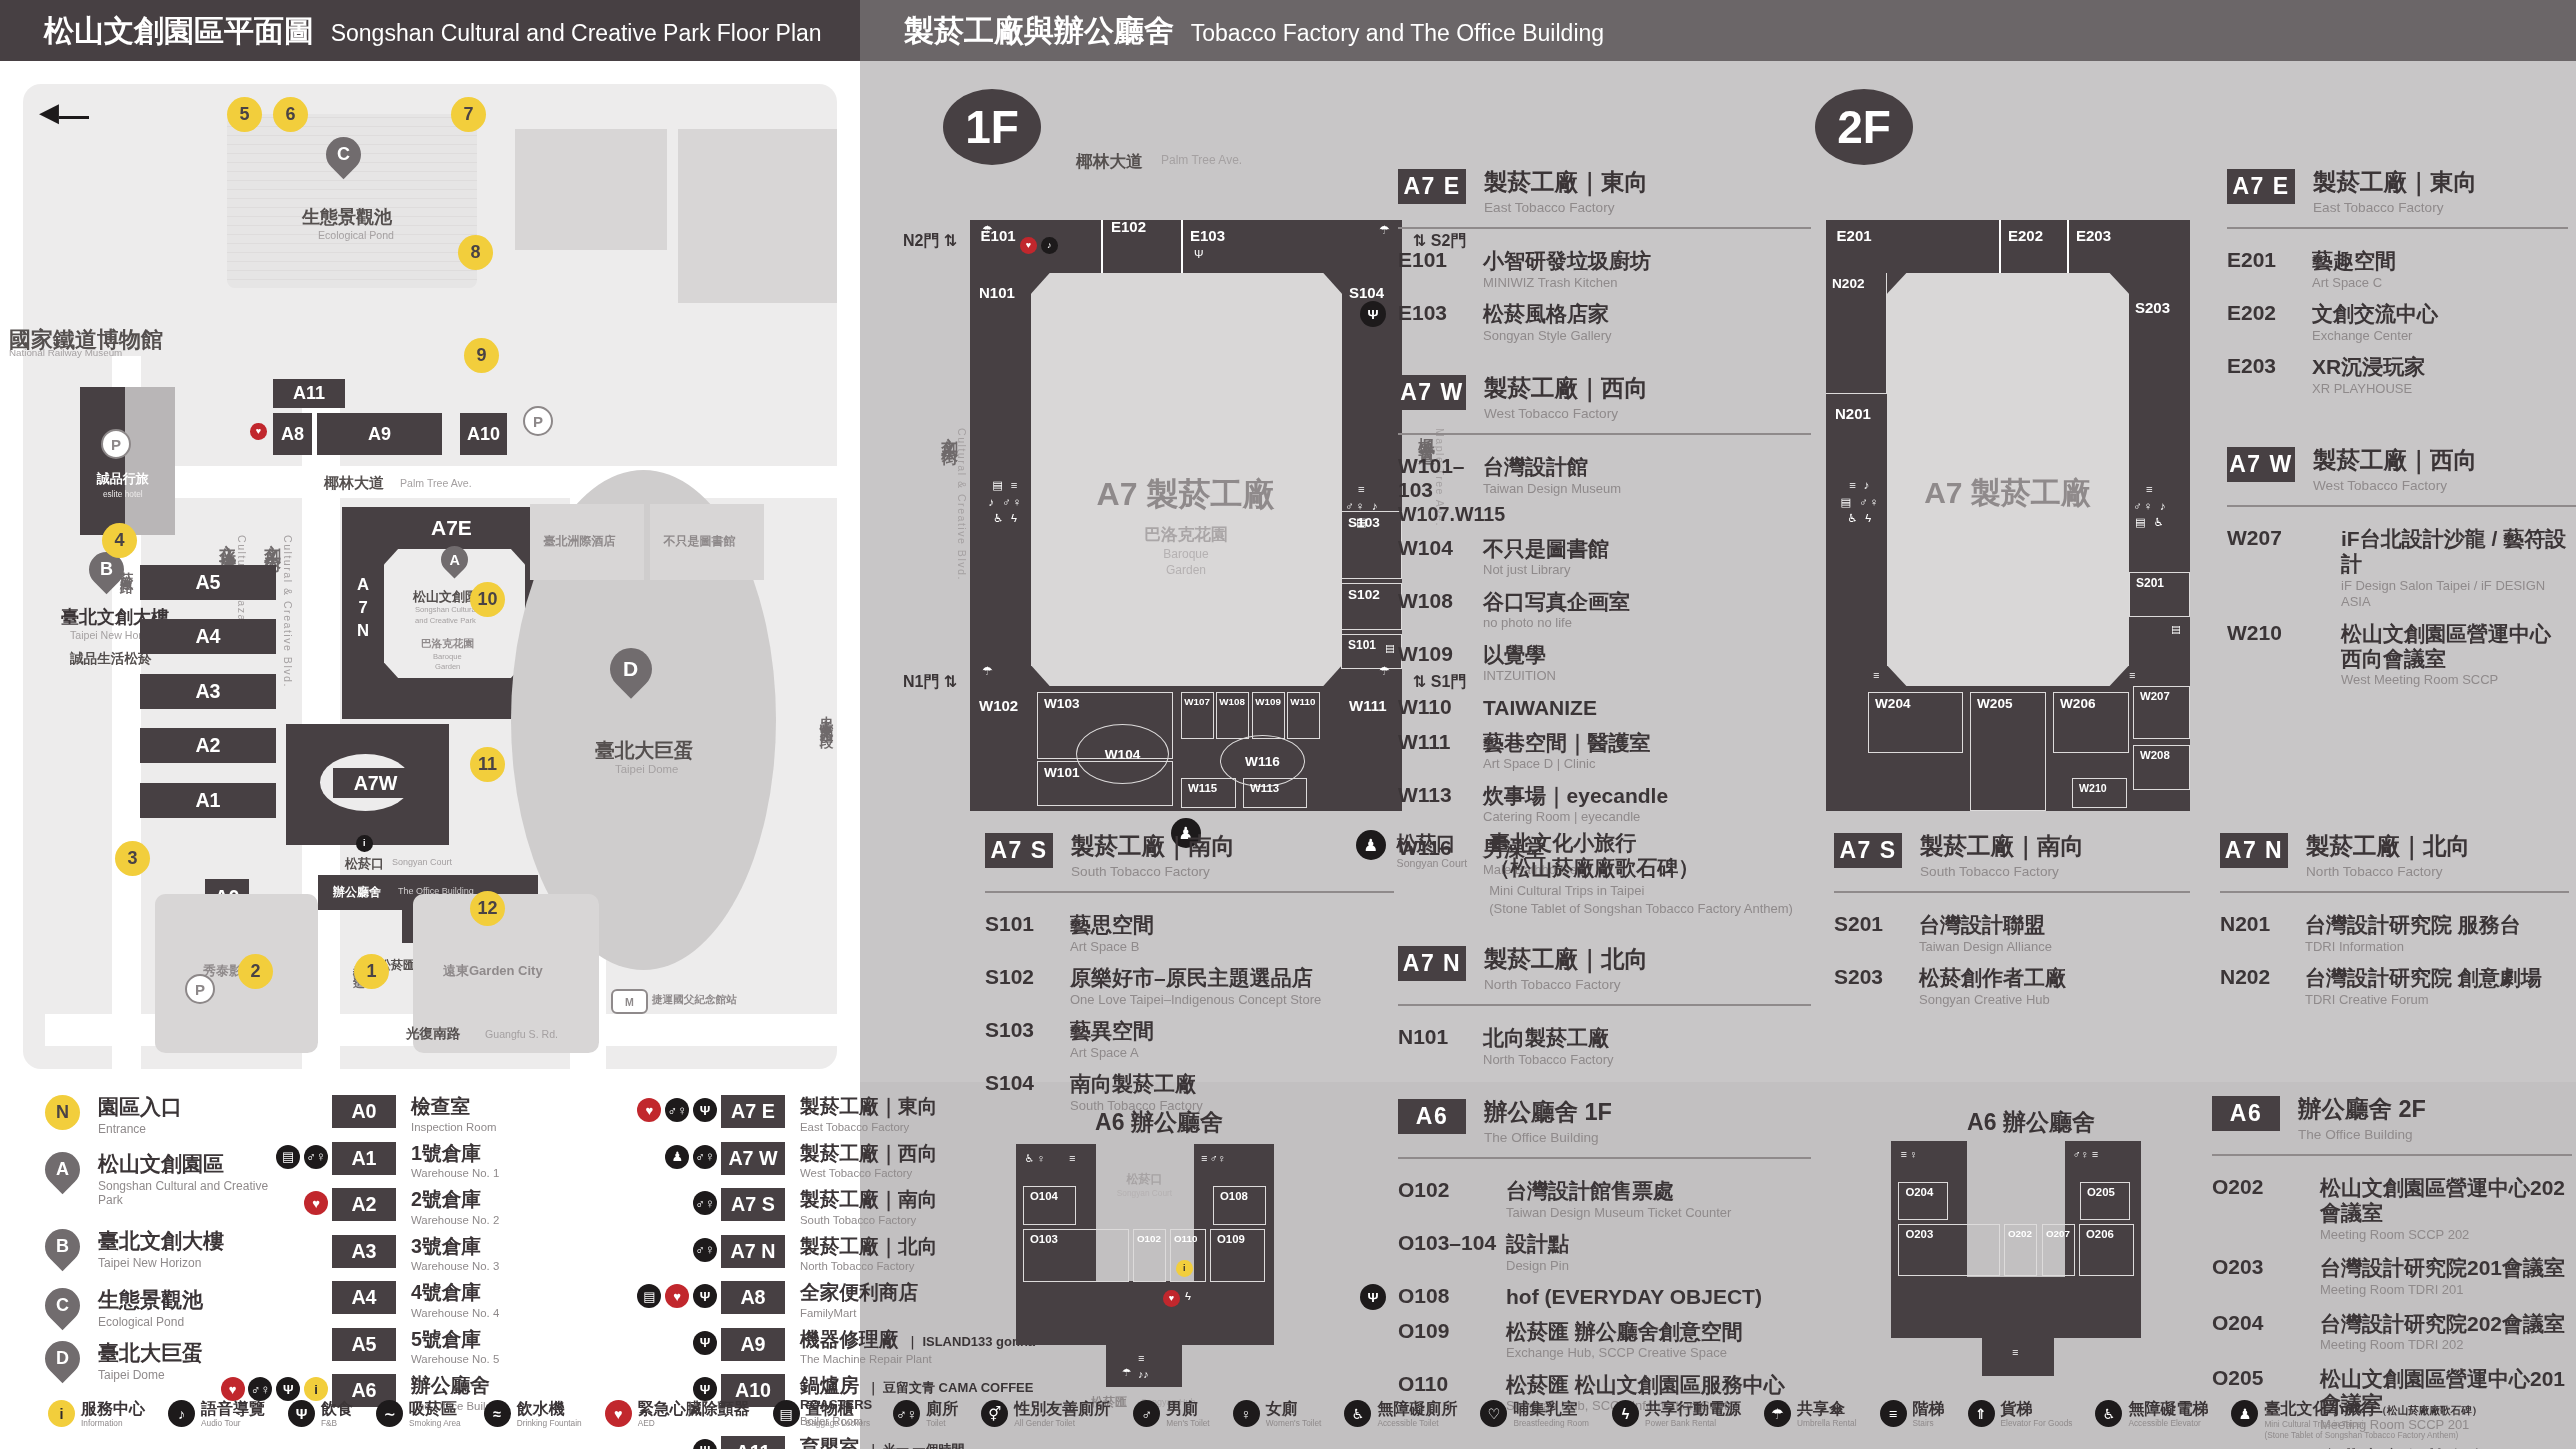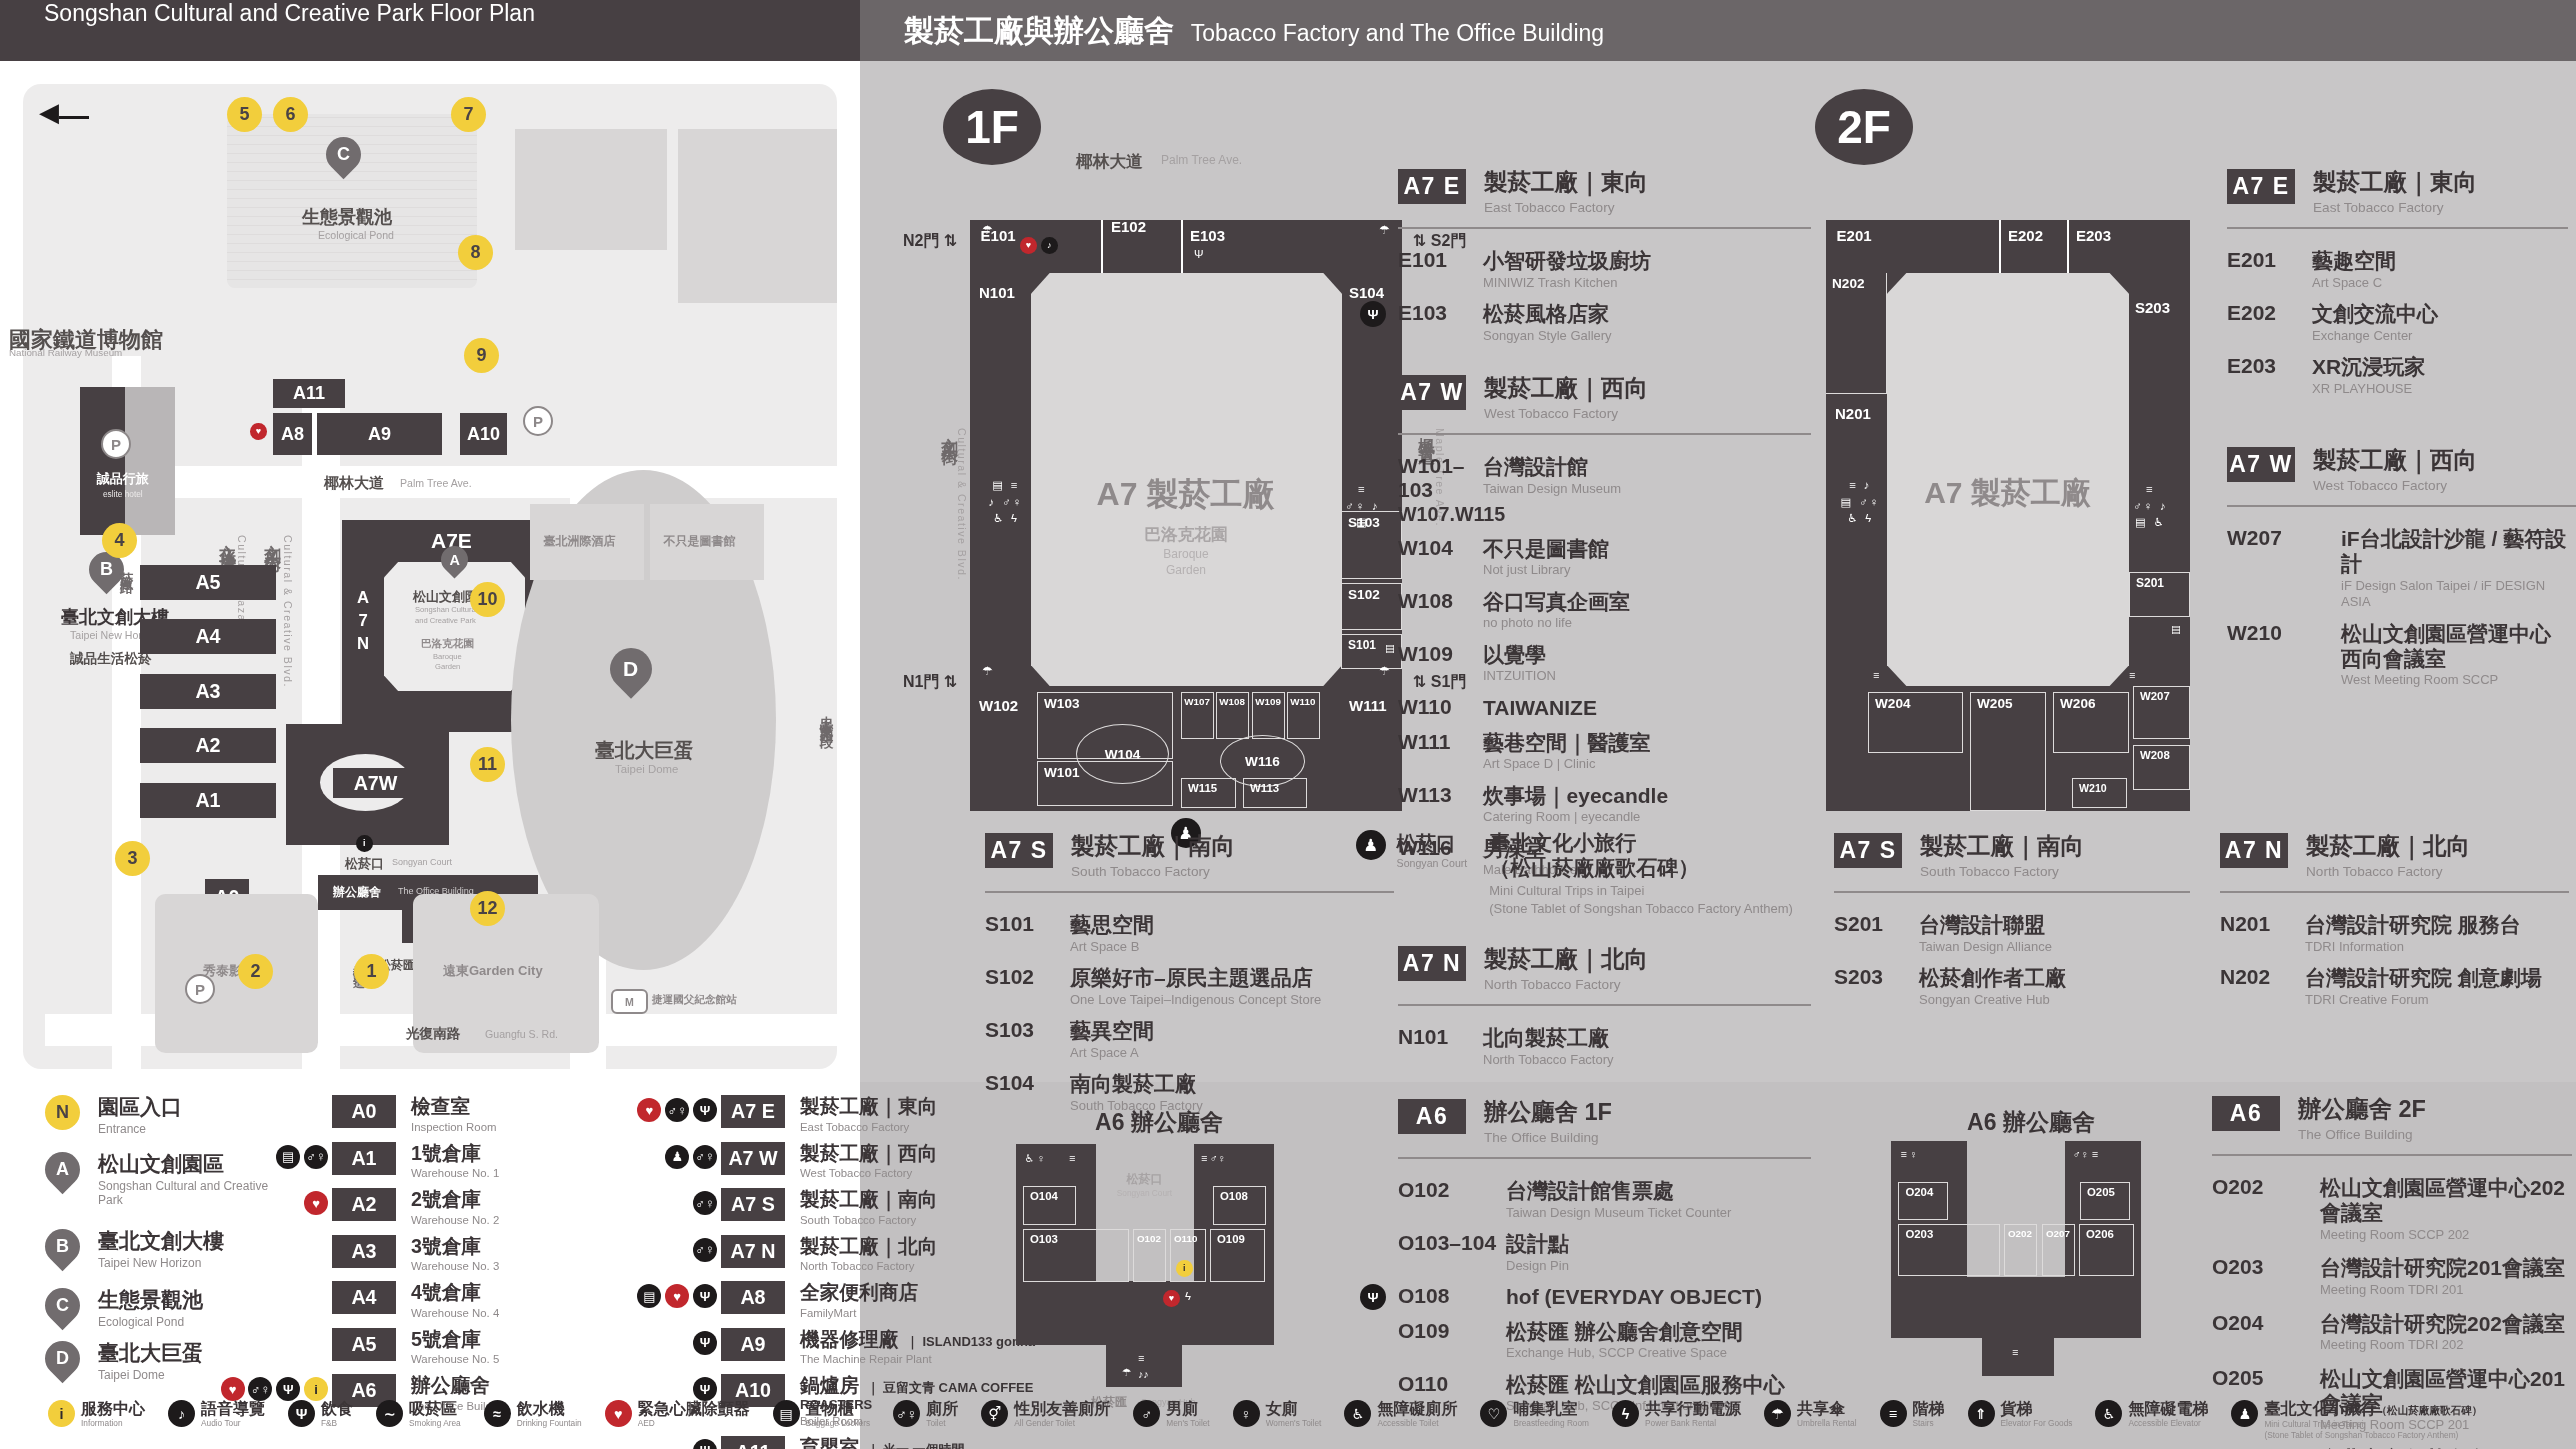--- a/index.html
+++ b/index.html
@@ -77,20 +77,21 @@
   .gate{position:absolute;font-size:16px;font-weight:bold;color:#3b3537;white-space:nowrap}
   .micons{position:absolute;color:#fff;font-size:11.4px;line-height:16.7px;letter-spacing:2.3px;text-align:center;width:45px}
   .mlbl-zh{position:absolute;font-weight:bold;color:#55504f;white-space:nowrap}
   .mlbl-en{position:absolute;color:#a5a1a2;white-space:nowrap}
   .white-strip{position:absolute;background:#fff}
 </style>
 </head>
 <body>
 
 <div class="abs hdr hdr-left">
+  <span class="t-zh">松山文創園區平面圖</span>
   <span class="t-en">Songshan Cultural and Creative Park Floor Plan</span>
 </div>
 <div class="abs hdr hdr-right">
   <span class="t-zh">製菸工廠與辦公廳舍</span>
   <span class="t-en">Tobacco Factory and The Office Building</span>
 </div>
 
 <div class="abs panel-left"></div>
 <div class="abs panel-right"></div>
 <div class="abs band-bottom"></div>
@@ -137,21 +138,21 @@
 
   <div class="mroom badge" style="left:273px;top:318px;width:72px;height:29px;font-size:18px">A11</div>
   <div class="mroom badge" style="left:273px;top:352px;width:39px;height:42px;font-size:18px">A8</div>
   <div class="mroom badge" style="left:317px;top:352px;width:125px;height:42px;font-size:18px">A9</div>
   <div class="mroom badge" style="left:460px;top:352px;width:47px;height:42px;font-size:18px">A10</div>
   <span class="chip aed" style="position:absolute;left:250px;top:362px;width:16.7px;height:16.7px;font-size:9px">♥</span>
 
   <div class="mlbl-zh" style="left:324px;top:413px;font-size:15px">椰林大道</div>
   <div class="mlbl-en" style="left:400px;top:416px;font-size:10.6px">Palm Tree Ave.</div>
 
-  <div class="abs dk" style="left:342px;top:459px;width:224px;height:212px">
+  <div class="abs dk" style="left:342px;top:446px;width:224px;height:212px">
     <div class="abs" style="left:42px;top:42px;width:141px;height:129px;background:#edecec;
          clip-path:polygon(10% 0,90% 0,100% 12%,100% 88%,90% 100%,10% 100%,0 88%,0 12%)"></div>
     <div class="abs wt" style="left:89px;top:9px;font-size:21px;font-weight:bold">A7E</div>
     <div class="abs wt vzh" style="left:10.6px;top:68px;font-size:16.7px;color:#fff">A7N</div>
     <div class="abs wt vzh" style="left:195px;top:68px;font-size:16.7px;color:#fff">A7S</div>
   </div>
   <div class="abs pin sm" style="left:441px;top:485px">
       <span>A</span>
     </div>
   <div class="mlbl-zh" style="left:413px;top:527px;font-size:13px">松山文創園區</div>

